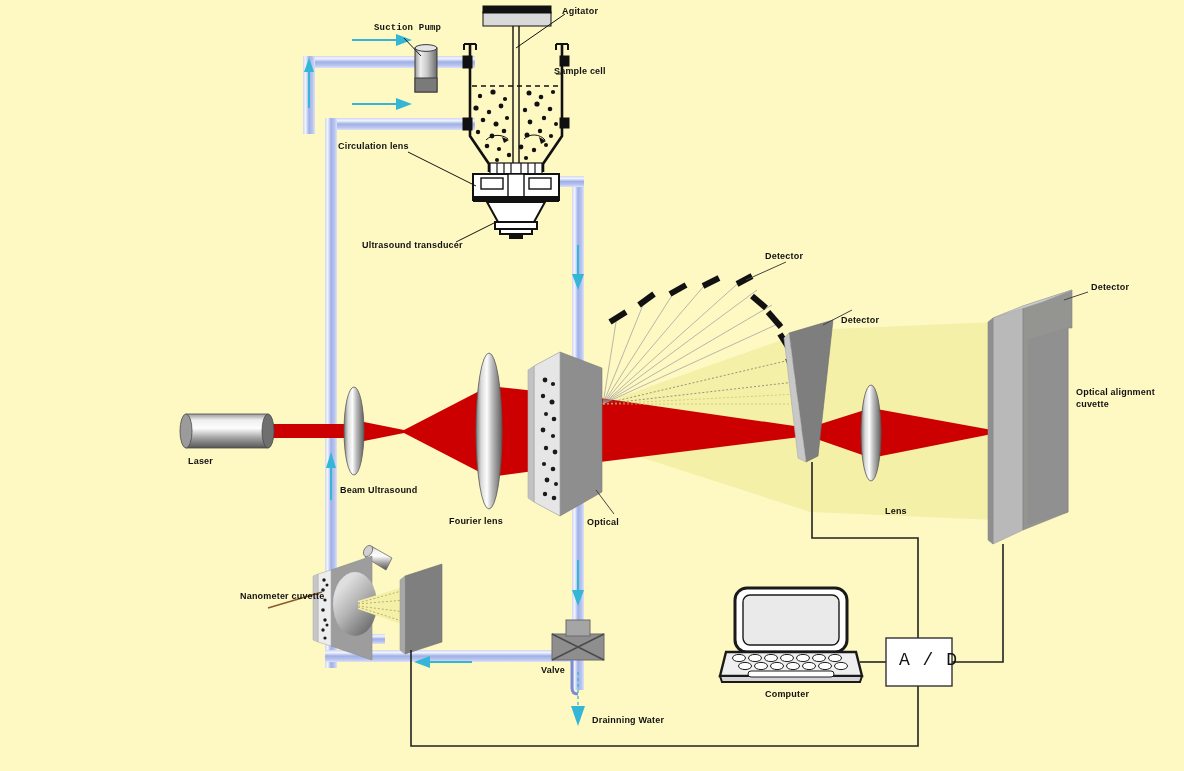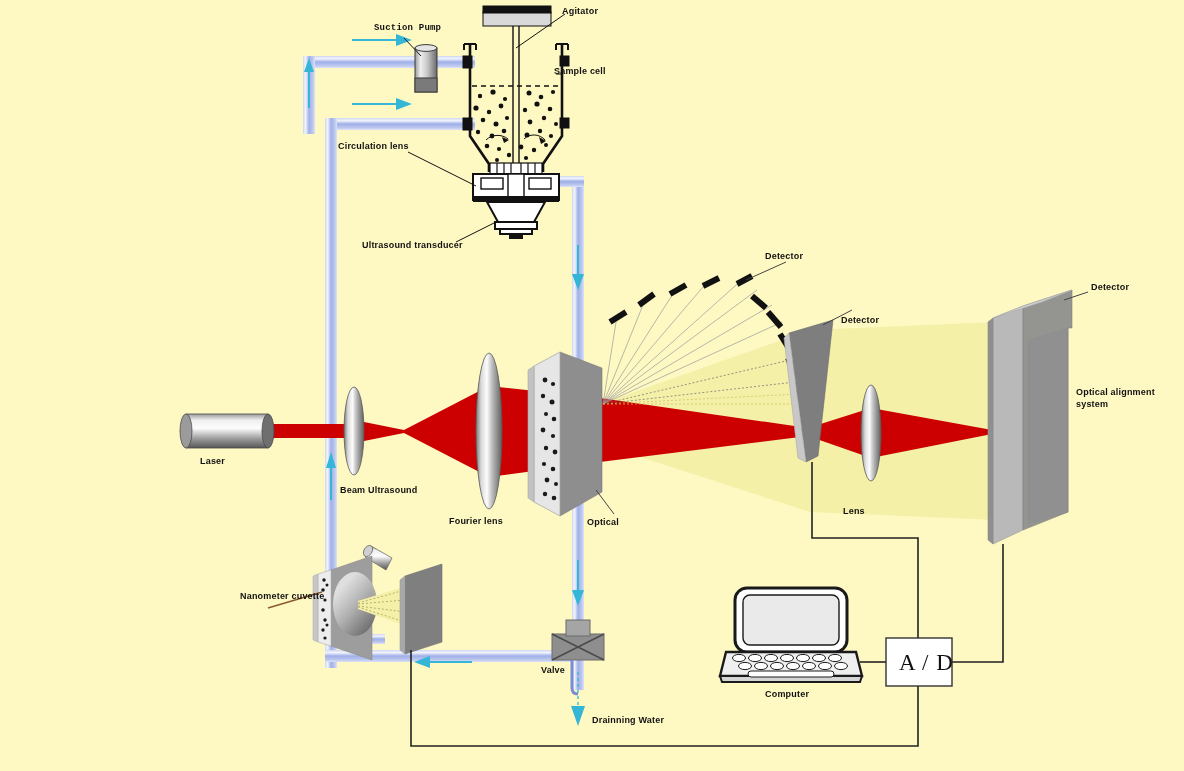--- a/index.html
+++ b/index.html
@@ -3,22 +3,22 @@
 <meta charset="utf-8">
 <title>Laser Diffraction Particle Analyzer Schematic</title>
 <style>
   html,body{margin:0;padding:0;background:#fff;}
   body{width:1184px;height:771px;overflow:hidden;
        font-family:"Liberation Sans","DejaVu Sans",sans-serif;}
   #stage{position:relative;width:1184px;height:771px;background:#fef9c3;}
   #stage svg{position:absolute;left:0;top:0;}
   .lbl{position:absolute;font-size:9px;font-weight:bold;color:#111;
        letter-spacing:0.2px;white-space:nowrap;line-height:1.25;}
-  .ad-txt{position:absolute;font-family:Liberation Serif, serif;
-          font-size:23px;color:#111;letter-spacing:1px;}
+  .ad-txt{position:absolute;font-family:Liberation Mono, monospace;
+          font-size:18px;color:#111;letter-spacing:1px;}
 </style>
 </head>
 <body>
 
 <div id="stage">
 
 <svg width="1184" height="771" viewBox="0 0 1184 771">
   <defs>
     <linearGradient id="gPipeV" x1="0" y1="0" x2="1" y2="0">
       <stop offset="0%" stop-color="#cfd6f0"></stop>
@@ -426,29 +426,29 @@
       <rect x="748" y="671" width="86" height="6" rx="3" ry="3"></rect>
     </g>
   </g>
 </svg>
 
 <div class="lbl" style="left:562px;top:6px;">Agitator</div>
 <div class="lbl" style="left:554px;top:66px;">Sample cell</div>
 <div class="lbl" style="left:374px;top:23px;font-family:Liberation Mono, monospace;">Suction Pump</div>
 <div class="lbl" style="left:338px;top:141px;">Circulation lens</div>
 <div class="lbl" style="left:362px;top:240px;">Ultrasound transducer</div>
-<div class="lbl" style="left:200px;top:456px;">Laser</div>
+<div class="lbl" style="left:188px;top:456px;">Laser</div>
 <div class="lbl" style="left:340px;top:485px;">Beam Ultrasound</div>
 <div class="lbl" style="left:449px;top:516px;">Fourier lens</div>
 <div class="lbl" style="left:587px;top:517px;">Optical</div>
 <div class="lbl" style="left:765px;top:251px;">Detector</div>
 <div class="lbl" style="left:841px;top:315px;">Detector</div>
 <div class="lbl" style="left:1091px;top:282px;">Detector</div>
-<div class="lbl" style="left:843px;top:506px;">Lens</div>
+<div class="lbl" style="left:885px;top:506px;">Lens</div>
 <div class="lbl" style="left:1044px;top:387px;margin-left:32px;">Optical alignment</div>
-<div class="lbl" style="left:1076px;top:399px;">system</div>
+<div class="lbl" style="left:1076px;top:399px;">cuvette</div>
 <div class="lbl" style="left:219px;top:591px;padding-left:21px;">Nanometer cuvette</div>
 <div class="lbl" style="left:520px;top:665px;margin-left:21px;">Valve</div>
 <div class="lbl" style="left:592px;top:715px;">Drainning Water</div>
 <div class="lbl" style="left:765px;top:689px;text-align:right;">Computer</div>
 <div class="ad-txt" style="left:899px;top:650px;">A / D</div>
 
 </div>
 
 </body></html>

